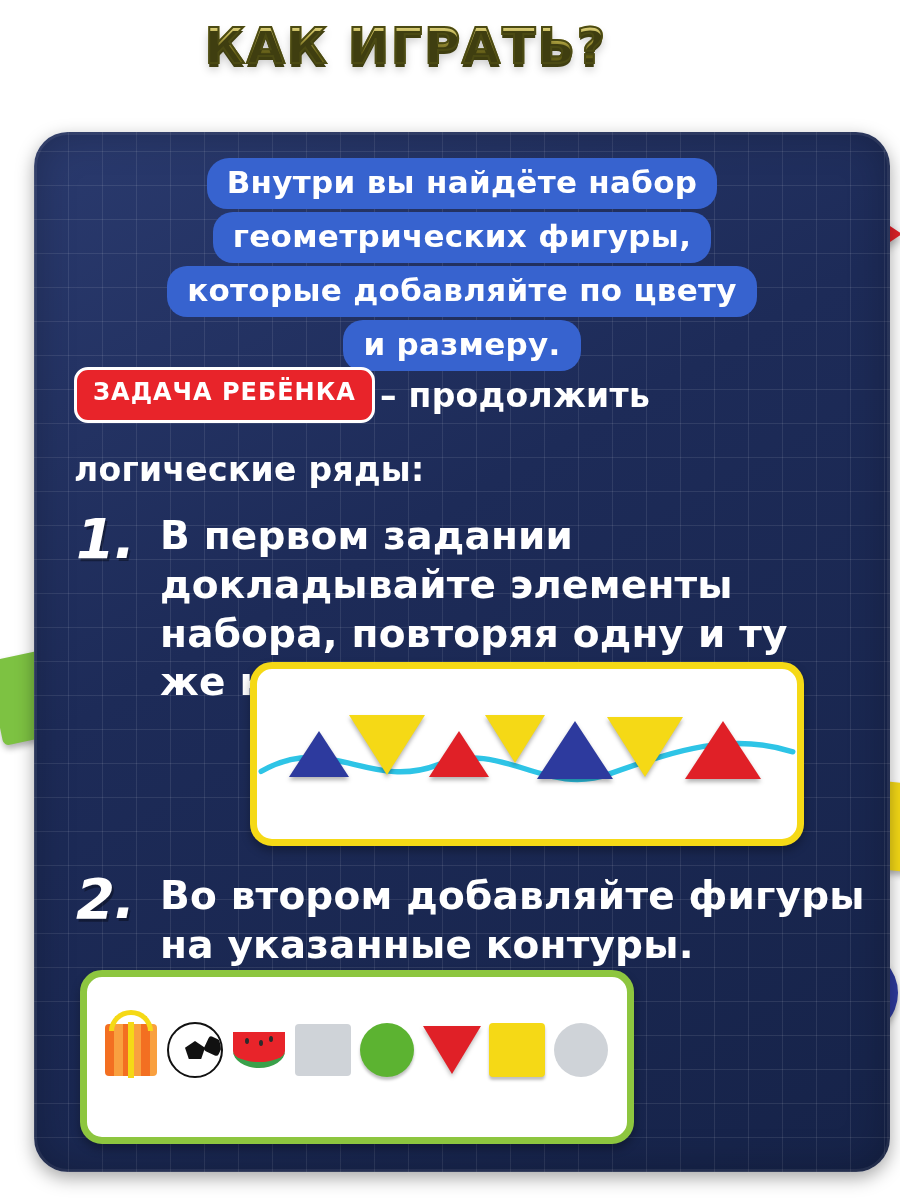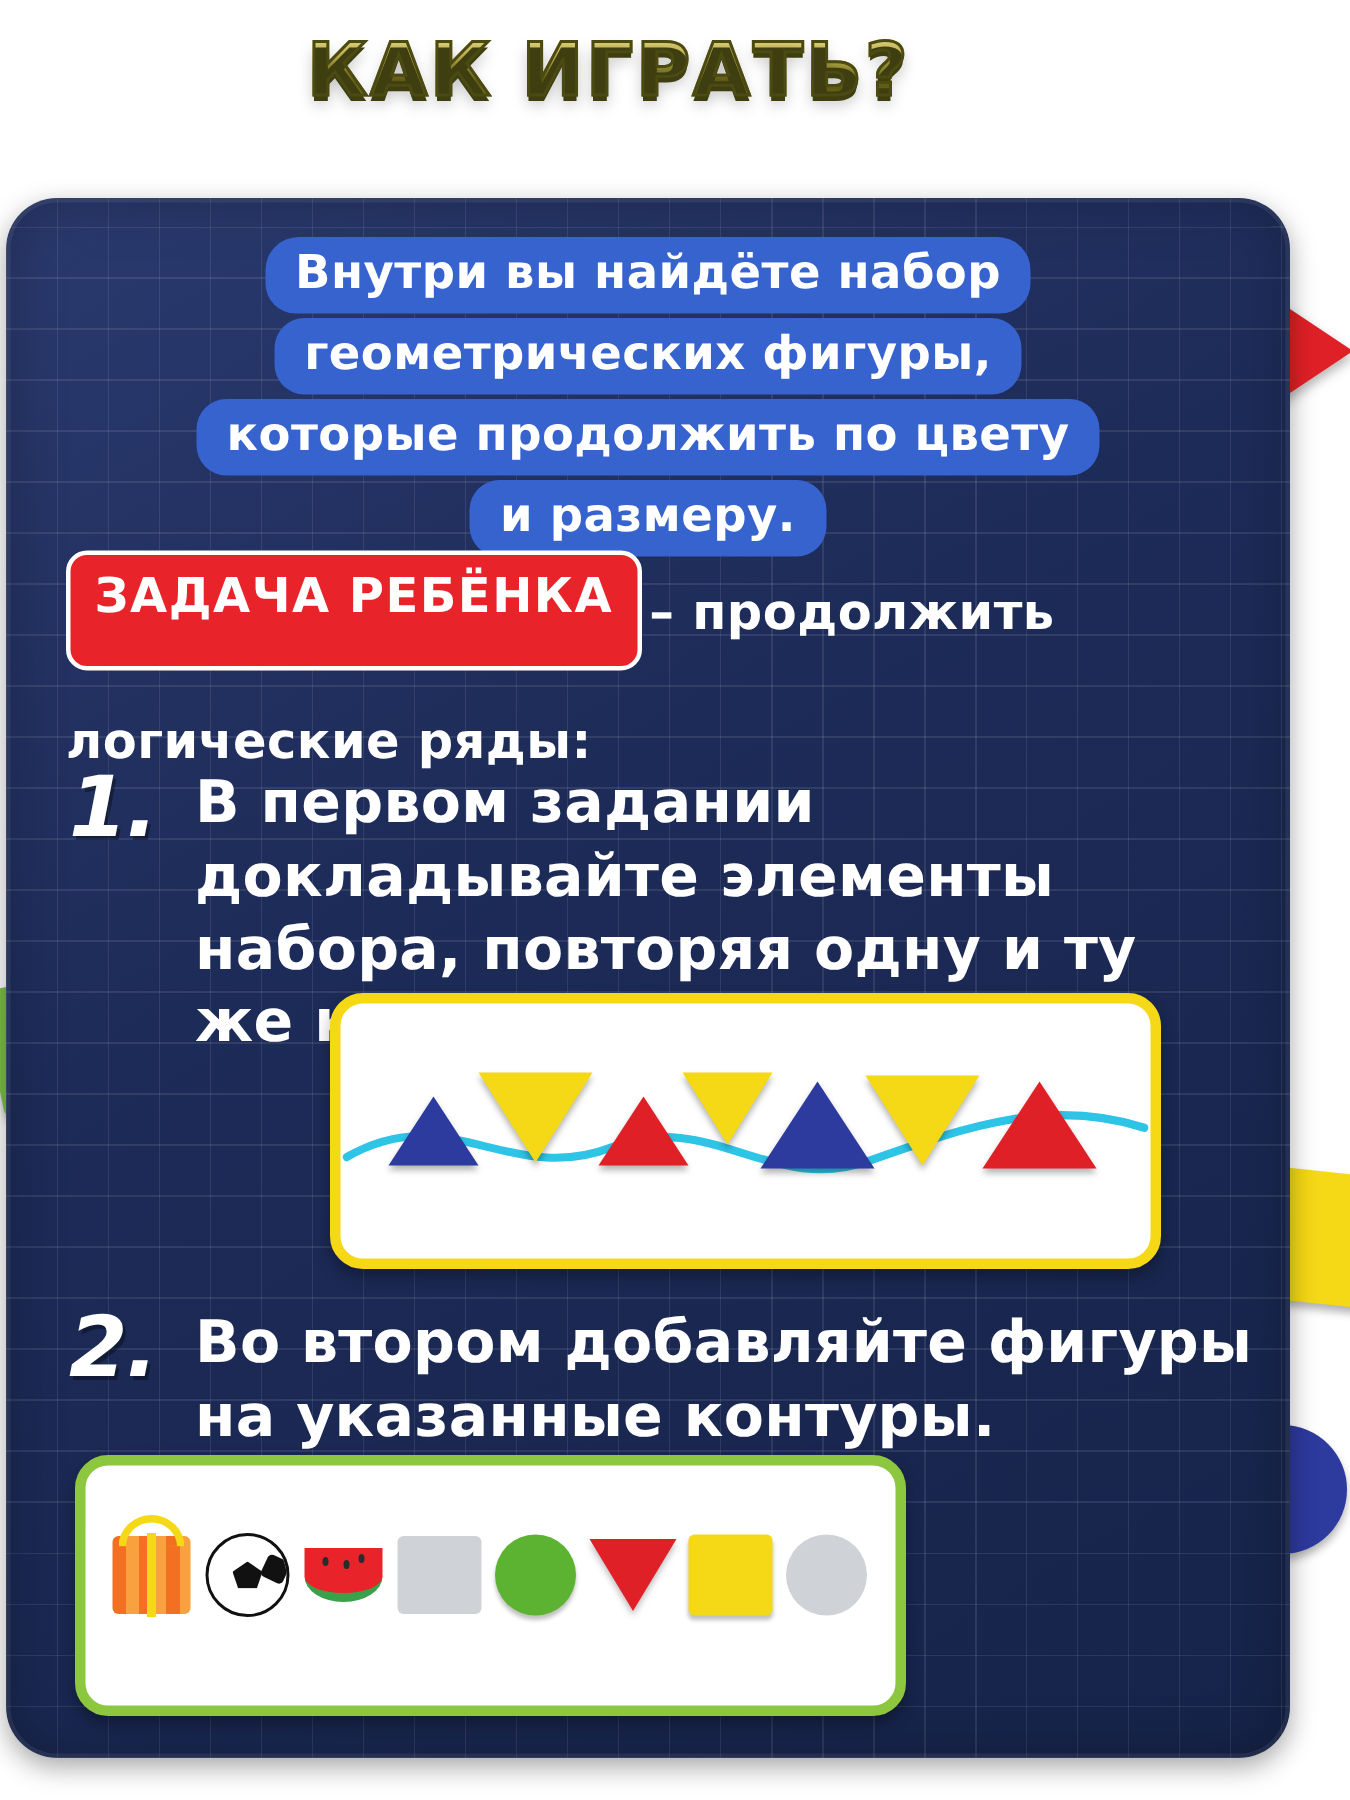--- a/index.html
+++ b/index.html
@@ -33,21 +33,21 @@
       0 6px 10px rgba(0,0,0,0.25);
     background: linear-gradient(180deg, #f2e9a0 0%, #c8b94e 35%, #6a6515 65%, #8d8629 100%);
     -webkit-background-clip: text;
     background-clip: text;
     color: transparent;
   }
 
   
   .board {
     position: absolute;
-    left: 4px;
+    left: 34px;
     top: 132px;
     width: 856px;
     height: 1040px;
     border-radius: 34px;
     background:
       repeating-linear-gradient(0deg, rgba(255,255,255,0.09) 0px, rgba(255,255,255,0.09) 1px, rgba(255,255,255,0) 1px, rgba(255,255,255,0) 34px),
       repeating-linear-gradient(90deg, rgba(255,255,255,0.09) 0px, rgba(255,255,255,0.09) 1px, rgba(255,255,255,0) 1px, rgba(255,255,255,0) 34px),
       linear-gradient(150deg, #2a3a6e 0%, #1d2b58 40%, #162349 100%);
     box-shadow: 0 6px 18px rgba(0,0,0,0.35), inset 0 0 40px rgba(0,0,0,0.25);
     overflow: hidden;
@@ -90,23 +90,23 @@
     left: 40px;
     width: 790px;
     color: #ffffff;
   }
   .task-row { white-space: nowrap; }
   .badge {
     display: inline-block;
     background: #e8242a;
     color: #ffffff;
     font-weight: bold;
-    font-size: 32px;
+    font-size: 24px;
     letter-spacing: 1px;
-    padding: 8px 16px 28px;
+    padding: 8px 16px 14px;
     border-radius: 14px;
     border: 3px solid #ffffff;
     vertical-align: middle;
   }
   .task-after {
     display: inline-block;
     font-size: 33px;
     font-weight: bold;
     color: #ffffff;
     vertical-align: middle;
@@ -257,21 +257,21 @@
 <div class="deco" style="left:706px; top:1046px; width:116px; height:72px; background:#e02027;
             border-radius:50%; transform:rotate(-12deg); box-shadow:0 4px 6px rgba(0,0,0,0.3);"></div>
 
 <div class="page-title">КАК ИГРАТЬ?</div>
 
 <div class="board">
 
   <div class="intro">
     <div class="line">Внутри вы найдёте набор</div><br>
     <div class="line">геометрических фигуры,</div><br>
-    <div class="line">которые продолжить по цвету</div><br>
+    <div class="line">которые добавляйте по цвету</div><br>
     <div class="line">и размеру.</div>
   </div>
 
   <div class="task-block">
     <div class="task-row">
       <span class="badge">ЗАДАЧА РЕБЁНКА</span>
       <span class="task-after">– продолжить</span>
     </div>
     <div class="task-second-line">логические ряды:</div>
   </div>

